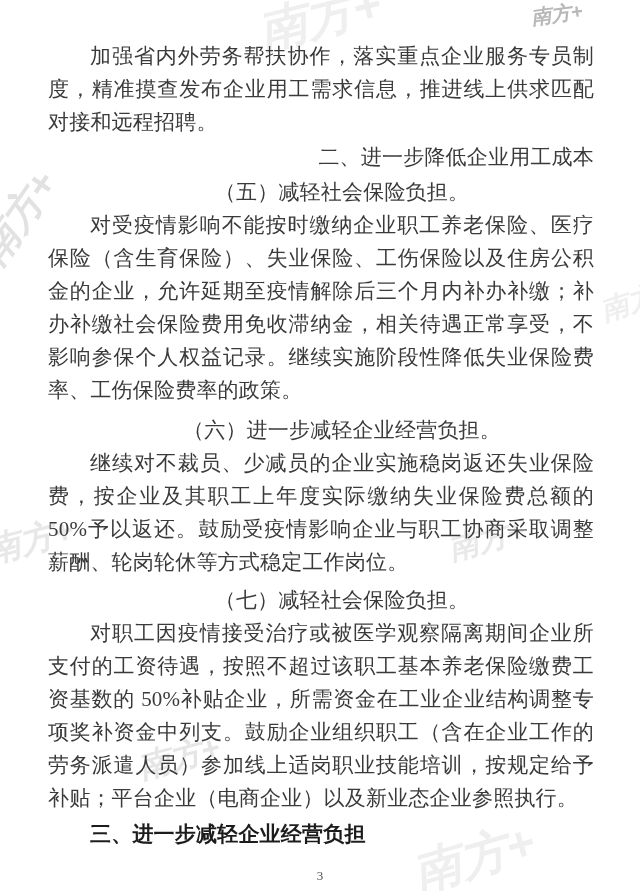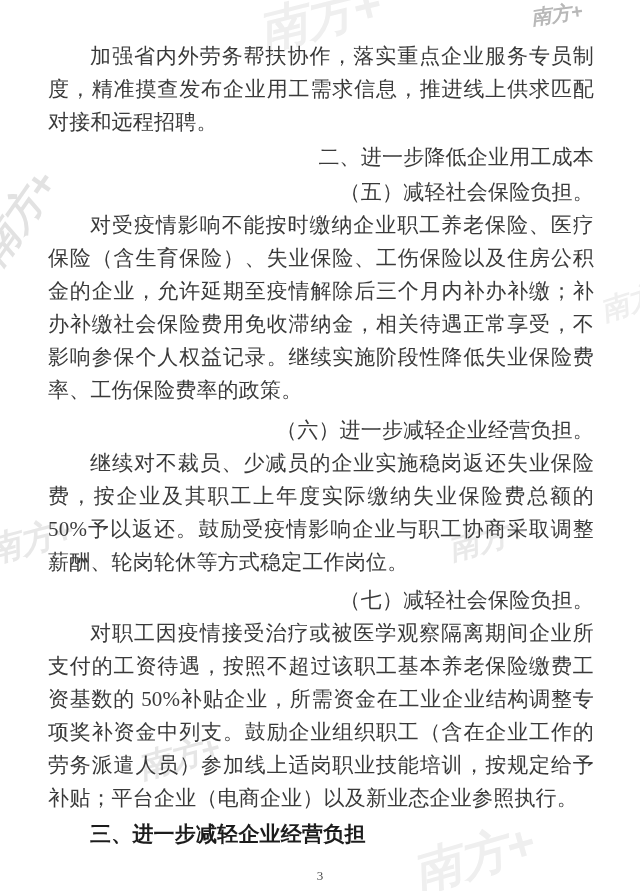--- a/index.html
+++ b/index.html
@@ -26,21 +26,21 @@
   }
   .para {
     text-align: justify;
     text-justify: inter-ideograph;
   }
   .h-serif {
     margin-top: 2px !important;
     text-align: right;
   }
   .sub {
-    text-align: right;
+    text-align: center;
   }
   .sp2 { margin-top: 2px !important; }
   .sp5 { margin-top: 5px !important; }
   .sp7 { margin-top: 7px !important; }
   .h-bold {
     margin-top: 2px !important;
     font-family: "Liberation Sans", "DejaVu Sans", sans-serif;
     font-weight: bold;
     color: #1c1c1c;
     text-align: left;

